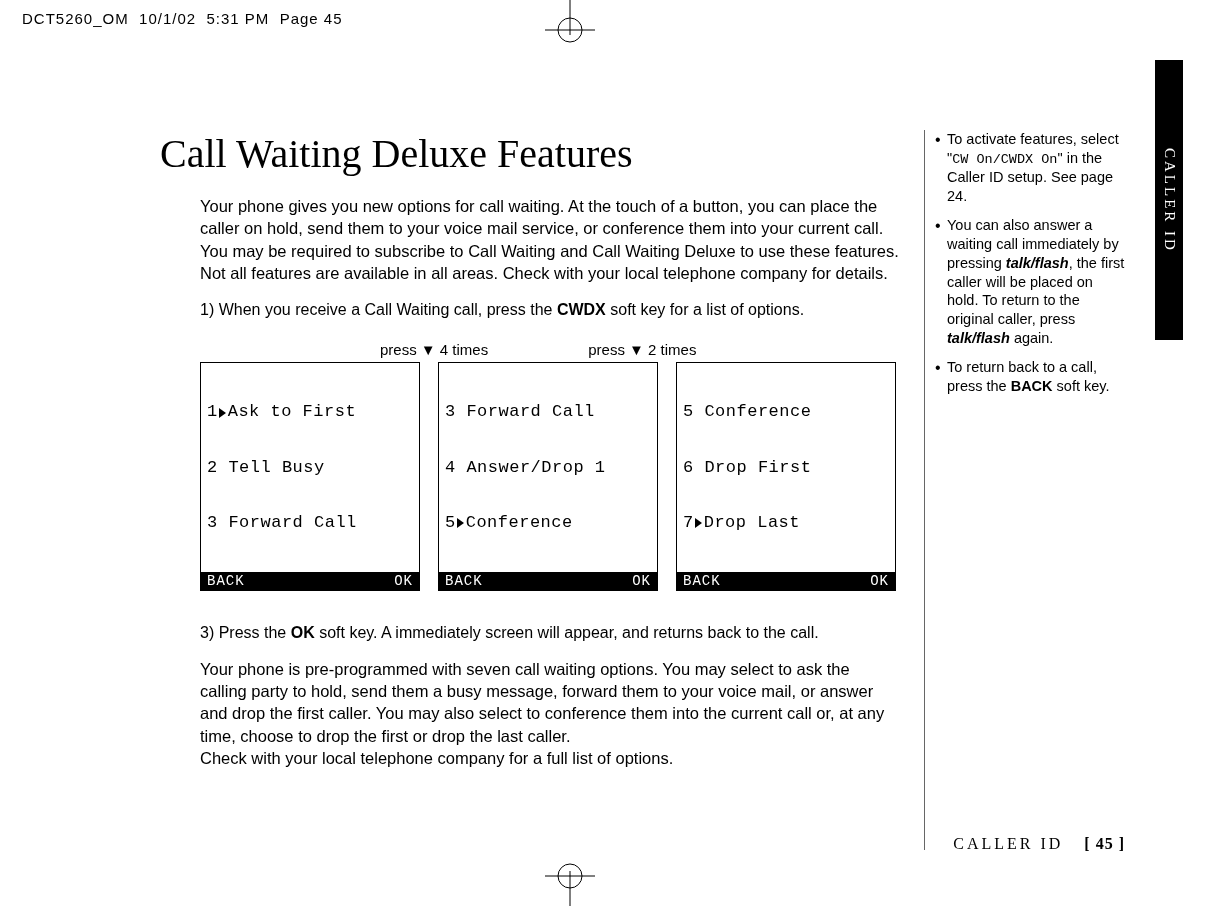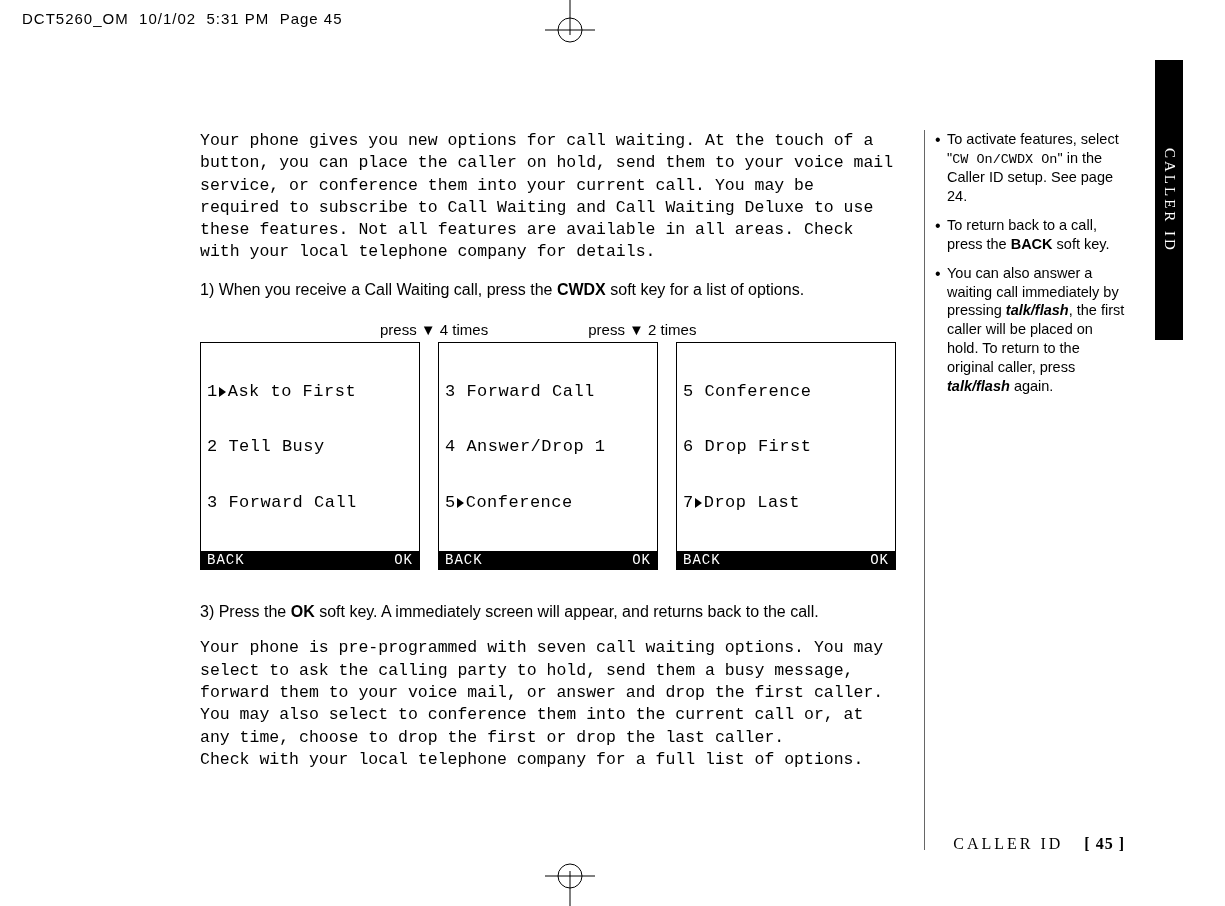--- a/index.html
+++ b/index.html
@@ -5,21 +5,21 @@
   * { box-sizing: border-box; margin: 0; padding: 0; }
   html, body { width: 1225px; height: 906px; background: #fff; font-family: Georgia, 'Times New Roman', serif; color: #000; }
   .page { position: relative; width: 1225px; height: 906px; }
   .header-strip { position: absolute; top: 10px; left: 22px; font-family: Arial, sans-serif; font-size: 15px; letter-spacing: 1px; }
   .crop { position: absolute; pointer-events: none; }
   .crop svg { display: block; }
   .crop-top { top: 0; left: 540px; }
   .crop-bottom { bottom: 0; left: 540px; }
   .content { position: absolute; top: 130px; left: 160px; width: 740px; }
   h1 { font-family: Georgia, serif; font-weight: normal; font-size: 40px; margin-bottom: 18px; }
-  .para { font-family: Liberation Mono, monospace; font-size: 16.5px; line-height: 1.35; margin-left: 40px; margin-bottom: 14px; }
+  .para { font-family: Liberation Sans, sans-serif; font-size: 16.5px; line-height: 1.35; margin-left: 40px; margin-bottom: 14px; }
   .step { font-family: "Lucida Sans", "Trebuchet MS", sans-serif; font-size: 16px; line-height: 1.45; margin-left: 40px; margin-bottom: 6px; }
   .bold { font-weight: bold; }
   .ital { font-style: italic; font-weight: bold; }
   .presslabels { display: flex; margin-left: 40px; margin-top: 20px; font-family: "Lucida Sans", sans-serif; font-size: 15px; }
   .presslabels .l1 { margin-left: 180px; }
   .presslabels .l2 { margin-left: 100px; }
   .screens { display: flex; gap: 18px; margin-left: 40px; margin-top: 4px; margin-bottom: 30px; }
   .lcd { width: 220px; border: 1.5px solid #000; background: #fff; }
   .lcd-body { padding: 3px 6px 2px 6px; font-family: "Courier New", monospace; font-size: 17px; line-height: 1.1; letter-spacing: 0.5px; white-space: pre; }
   .lcd-row { display:flex; align-items:center; height:18px; }
@@ -63,20 +63,21 @@
       </svg>
 </div>
 
 <div class="divider-v"></div>
 
 <div class="tab">
       <span>CALLER ID</span>
     </div>
 
 <div class="content">
+  <h1>Call Waiting Deluxe Features</h1>
   <p class="para">Your phone gives you new options for call waiting. At the touch of a button, you can place the caller on hold, send them to your voice mail service, or conference them into your current call. You may be required to subscribe to Call Waiting and Call Waiting Deluxe to use these features. Not all features are available in all areas. Check with your local telephone company for details.</p>
 
   <p class="step">
     <span>1) When you receive a Call Waiting call, press the </span><span class="bold">CWDX</span><span> soft key for a list of options.</span>
   </p>
 
   <div class="presslabels">
     <div class="l1">press ▼ 4 times</div>
     <div class="l2">press ▼ 2 times</div>
   </div>
@@ -127,24 +128,24 @@
   <p class="para" style="white-space:pre-line">Your phone is pre-programmed with seven call waiting options. You may select to ask the calling party to hold, send them a busy message, forward them to your voice mail, or answer and drop the first caller. You may also select to conference them into the current call or, at any time, choose to drop the first or drop the last caller.
 Check with your local telephone company for a full list of options.</p>
 </div>
 
 <div class="side">
   <ul>
     <li>
       <span>To activate features, select "</span><span class="mono">CW On/CWDX On</span><span>" in the Caller ID setup. See page 24.</span>
     </li>
     <li>
-      <span>To return back to a call, press the </span><span class="bold">BACK</span><span> soft key.</span>
+      <span>You can also answer a waiting call immediately by pressing </span><span class="ital">talk/flash</span><span>, the first caller will be placed on hold. To return to the original caller, press </span><span class="ital">talk/flash</span><span> again.</span>
     </li>
     <li>
-      <span>You can also answer a waiting call immediately by pressing </span><span class="ital">talk/flash</span><span>, the first caller will be placed on hold. To return to the original caller, press </span><span class="ital">talk/flash</span><span> again.</span>
+      <span>To return back to a call, press the </span><span class="bold">BACK</span><span> soft key.</span>
     </li>
   </ul>
 </div>
 
 <div class="footer">
   <span>CALLER ID</span>&nbsp;&nbsp;&nbsp;<span class="pg">[ 45 ]</span>
 </div>
 
 </div>
 

